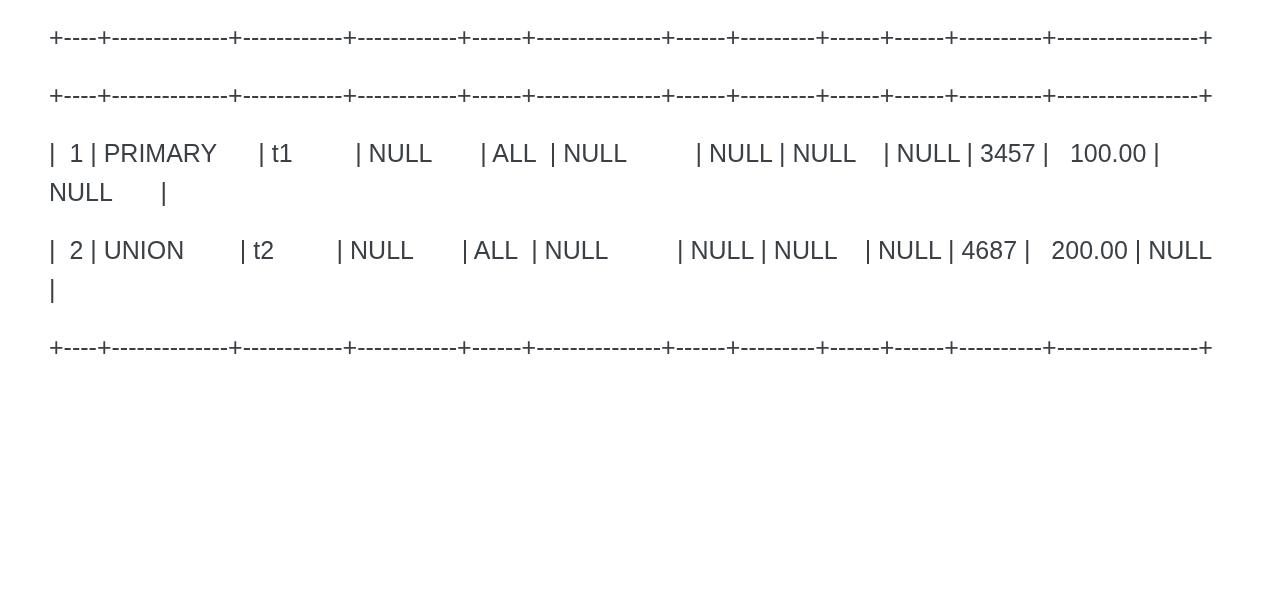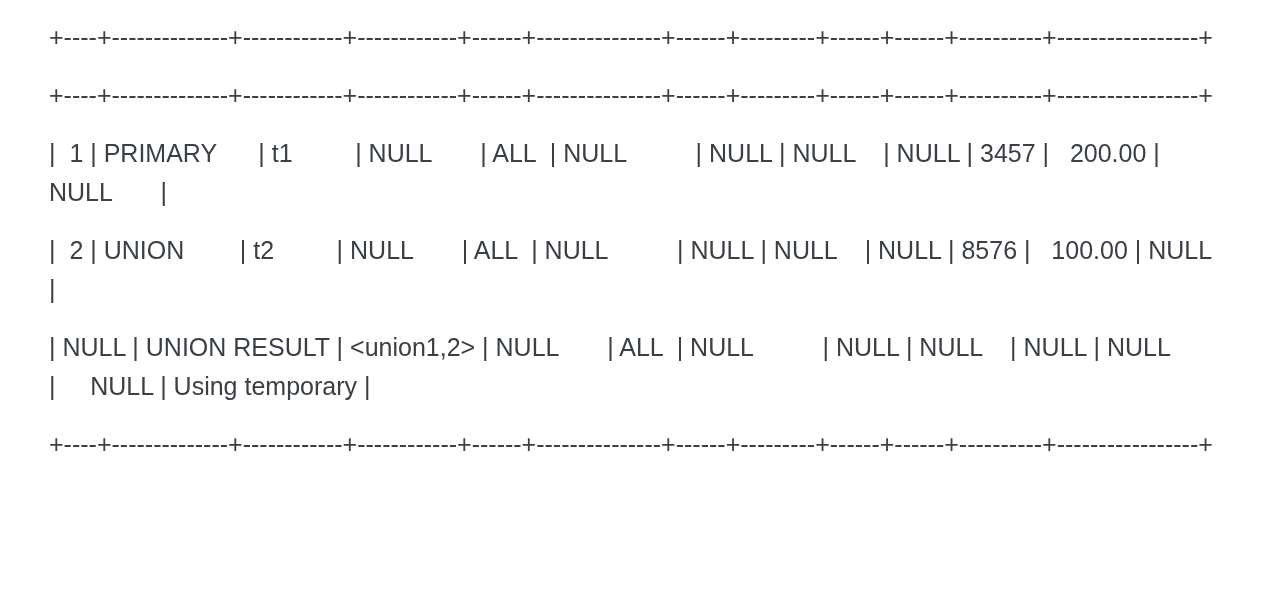--- a/index.html
+++ b/index.html
@@ -26,21 +26,19 @@
     margin: 0 0 19px 0;
   }
 </style>
 </head>
 <body style="background: rgb(255, 255, 255);">
 
 <div class="page">
   <div class="explain-output" style="color: rgb(58, 64, 69);">
     <div class="t-line">+----+--------------+------------+------------+------+---------------+------+---------+------+------+----------+-----------------+</div>
     <div class="t-line">+----+--------------+------------+------------+------+---------------+------+---------+------+------+----------+-----------------+</div>
-    <div class="t-line">|  1 | PRIMARY      | t1         | NULL       | ALL  | NULL          | NULL | NULL    | NULL | 3457 |   200.00 |
+    <div class="t-line">|  1 | PRIMARY      | t1         | NULL       | ALL  | NULL          | NULL | NULL    | NULL | 3457 |   100.00 |
 NULL       |</div>
-    <div class="t-line">|  2 | UNION        | t2         | NULL       | ALL  | NULL          | NULL | NULL    | NULL | 8576 |   100.00 | NULL
+    <div class="t-line">|  2 | UNION        | t2         | NULL       | ALL  | NULL          | NULL | NULL    | NULL | 4687 |   200.00 | NULL
 |</div>
-    <div class="t-line">| NULL | UNION RESULT | &lt;union1,2&gt; | NULL       | ALL  | NULL          | NULL | NULL    | NULL | NULL
-|     NULL | Using temporary |</div>
     <div class="t-line">+----+--------------+------------+------------+------+---------------+------+---------+------+------+----------+-----------------+</div>
   </div>
 </div>
 
 </body></html>

